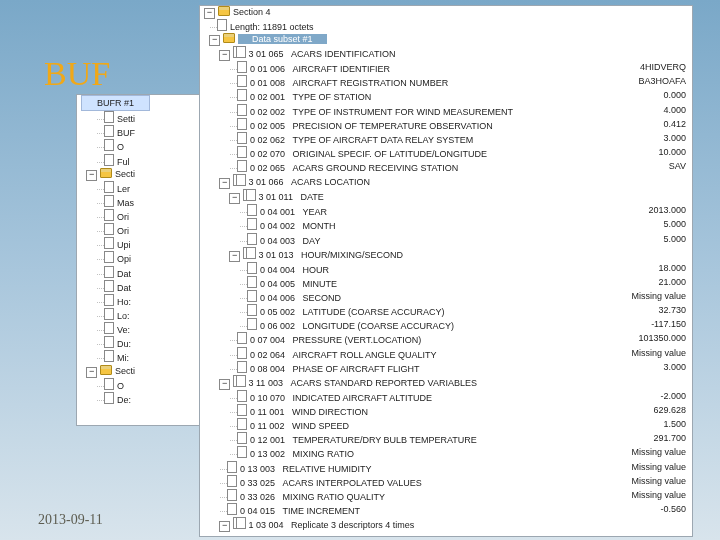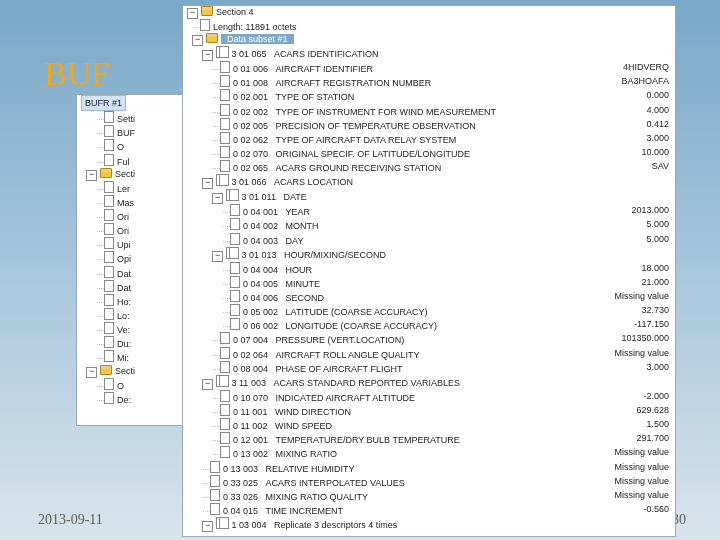--- a/index.html
+++ b/index.html
@@ -3,31 +3,31 @@
 <meta charset="utf-8">
 <style>
   html,body{margin:0;padding:0;width:720px;height:540px;overflow:hidden;font-family:"Segoe UI",Arial,sans-serif;font-size:10px}
   .bg{position:absolute;inset:0;background:linear-gradient(180deg,#7aa8c8 0%,#a8c6dc 50%,#d8e4ec 100%)}
   .slide-title{position:absolute;top:55px;left:44px;font-family:"Segoe Script","Comic Sans MS",cursive;font-size:34px;color:#f0a818;font-weight:400}
   .footer-l{position:absolute;bottom:12px;left:38px;font-family:Liberation Serif, serif;font-size:14px;color:#5c5c50}
   .footer-c{position:absolute;bottom:12px;left:0;right:0;text-align:center;font-family:"Segoe Script",cursive;font-size:14px;color:#5c5c50}
   .footer-r{position:absolute;bottom:12px;right:34px;font-family:"Segoe Script",cursive;font-size:14px;color:#5c5c50}
   .pane{position:absolute;background:#fff;border:1px solid #9ca7b1;overflow:hidden;font-size:9px;line-height:1.35;color:#222}
   .pane.back{top:94px;left:76px;width:140px;height:330px}
-  .pane.front{top:5px;left:182px;width:492px;height:530px}
+  .pane.front{top:5px;left:199px;width:492px;height:530px}
   .folder,.folder-open{display:inline-block;width:10px;height:8px;background:#f5c542;border:1px solid #b08a18;border-radius:1px;margin-right:3px;vertical-align:-1px}
   .folder-open{box-shadow:inset 0 3px 0 #ead07a}
   .page{display:inline-block;width:8px;height:10px;background:#fff;border:1px solid #888;margin-right:3px;vertical-align:-1px;position:relative}
   .page.pair::after{content:"";position:absolute;left:2px;top:-1px;width:8px;height:10px;background:#fff;border:1px solid #888}
   .exp{display:inline-block;width:9px;height:9px;border:1px solid #888;text-align:center;line-height:7px;font-size:9px;margin-right:3px;background:#fff;vertical-align:0}
   .dots{color:#b8b8b8;letter-spacing:-1px}
   .row{white-space:pre;padding:0 4px}
   .val{position:absolute;right:6px}
-  .hdr{background:#cfe3ff;padding:1px 3px;display:inline-block;border:1px solid #a2b8da}
-  .highlight{background:#7fa8c8;color:#fff;padding:0 6px}
+  .hdr{background:#cfe3ff;padding:1px 15px;display:inline-block;border:1px solid #a2b8da}
+  .highlight{background:#7fa8c8;color:#fff;padding:0 14px}
 </style>
 </head>
 <body>
 
 <div class="bg"></div>
 <div class="slide-title">BUF</div>
 <div class="footer-l">2013-09-11</div>
 <div class="footer-c">Data Quality Control and Quality Monitoring</div>
 <div class="footer-r">30</div>
 

